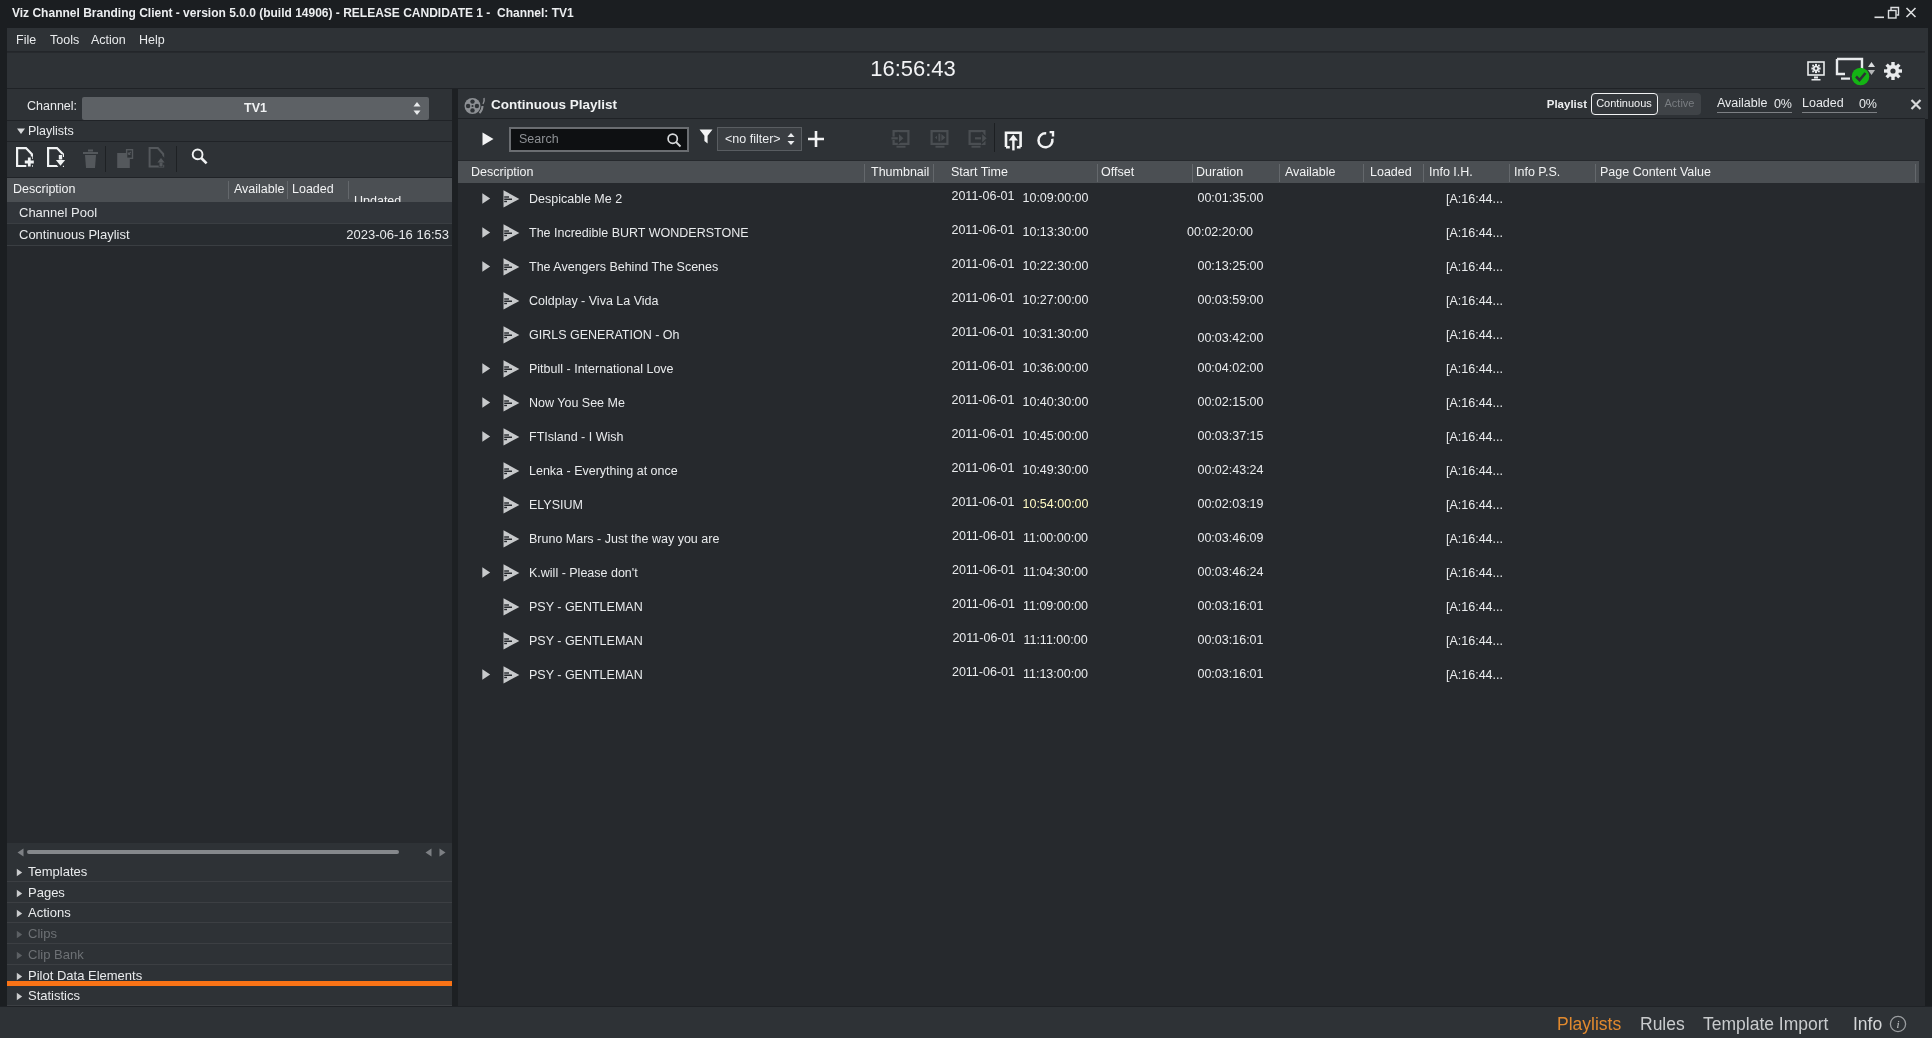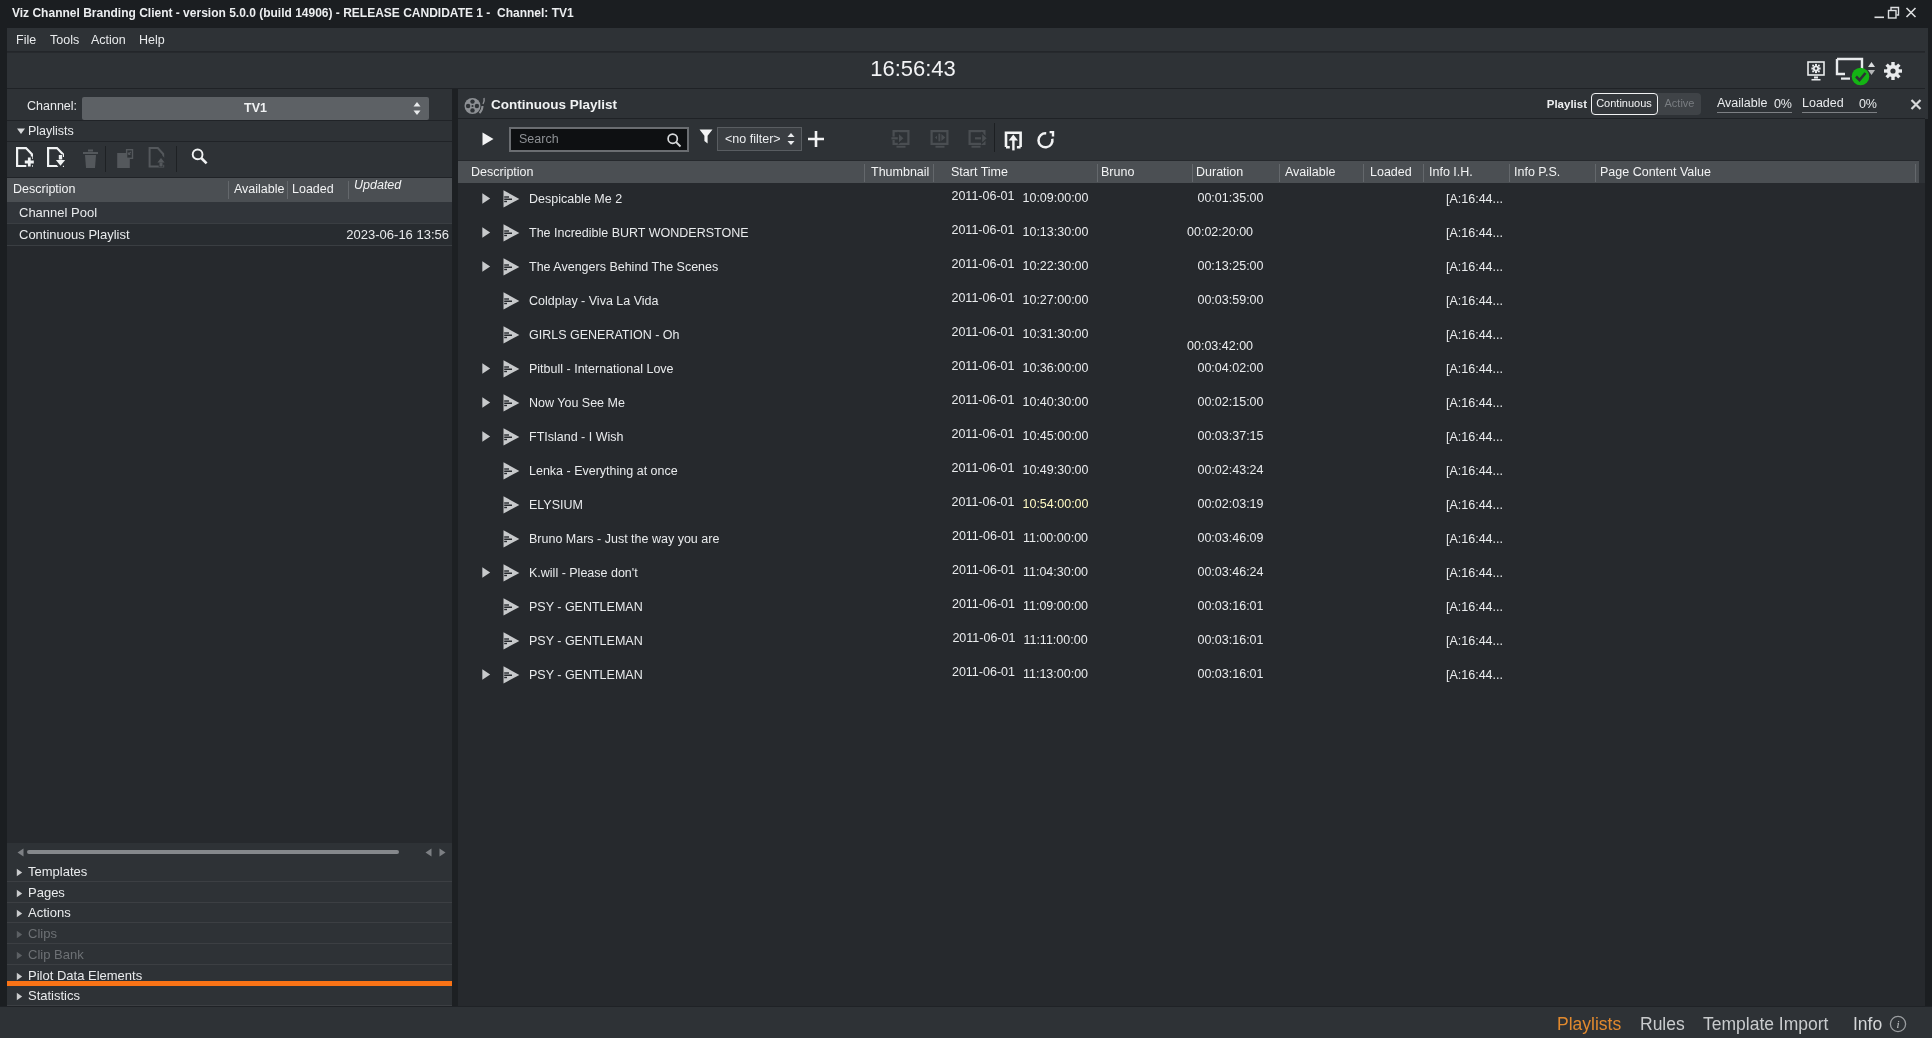--- a/index.html
+++ b/index.html
@@ -149,33 +149,33 @@
       <circle cx="7.6" cy="7.4" r="4.9" fill="none" stroke="#f0f2f3" stroke-width="1.9"></circle>
       <path d="M11.2 11 L16.6 16.4" stroke="#f0f2f3" stroke-width="2.6"></path>
     </svg>
   </div>
   <div class="abs" style="left:0;top:88px;width:445px;height:1px;background:#202327;"></div>
 
   <div class="abs" style="left:0;top:89px;width:445px;height:24px;background:#4b4f53;">
     <div class="abs hdrcell" style="left:6px;top:4px;">Description</div>
     <div class="abs hdrcell" style="left:227px;top:4px;">Available</div>
     <div class="abs hdrcell" style="left:285px;top:4px;">Loaded</div>
-    <div class="abs hdrcell" style="left:347px;top:0;font-style:italic;">Updated</div>
+    <div class="abs hdrcell" style="left:347px;top:16px;">Updated</div>
     <div class="abs" style="left:221px;top:3px;width:1px;height:18px;background:#64686c;"></div>
     <div class="abs" style="left:280px;top:3px;width:1px;height:18px;background:#64686c;"></div>
     <div class="abs" style="left:341px;top:3px;width:1px;height:18px;background:#64686c;"></div>
   </div>
 
   <div class="abs" style="left:0;top:113px;width:445px;height:21px;background:#31353a;">
     <div class="abs" style="left:12px;top:3px;font-size:13px;color:#e9ebed;white-space:nowrap;">Channel Pool</div>
   </div>
   <div class="abs" style="left:0;top:134px;width:445px;height:1px;background:#3a3e42;"></div>
   <div class="abs" style="left:0;top:135px;width:445px;height:21px;background:#282c30;">
     <div class="abs" style="left:12px;top:3px;font-size:13px;color:#e9ebed;white-space:nowrap;">Continuous Playlist</div>
-    <div class="abs" style="right:3px;top:3px;font-size:13px;color:#e9ebed;white-space:nowrap;">2023-06-16 13:56</div>
+    <div class="abs" style="right:3px;top:3px;font-size:13px;color:#e9ebed;white-space:nowrap;">2023-06-16 16:53</div>
   </div>
   <div class="abs" style="left:0;top:156px;width:445px;height:1px;background:#3a3e42;"></div>
 
   <div class="abs" style="left:0;top:157px;width:445px;height:597px;background:#26292d;"></div>
 
   <div class="abs" style="left:0;top:754px;width:445px;height:18px;background:#2e3236;">
     <svg class="abs" style="left:10px;top:5px;" width="8" height="9" viewBox="0 0 8 9">
         <path d="M6.5 0.5 V8.5 L0.5 4.5 Z" fill="#7d8084"></path>
       </svg>
     <div class="abs" style="left:20px;top:7px;width:372px;height:4px;background:#85888c;border-radius:2px;"></div>
@@ -339,21 +339,21 @@
     <svg class="abs" style="left:578px;top:11px;" width="19" height="19" viewBox="0 0 19 19">
       <path d="M10.2 2.4 A 7 7 0 1 0 16.3 7.8" fill="none" stroke="#f2f3f4" stroke-width="2.5"></path>
       <path d="M13.6 1.1 H17 V5.6" fill="none" stroke="#f2f3f4" stroke-width="2.4"></path>
     </svg>
   </div>
 
   <div class="abs" id="rp-thead" style="left:0;top:71px;width:1461px;height:23px;background:#4b4f53;border-top:1px solid #26292d;">
     <div class="abs hdrcell" style="left:13px;top:4px;">Description</div>
     <div class="abs hdrcell" style="left:413px;top:4px;">Thumbnail</div>
     <div class="abs hdrcell" style="left:493px;top:4px;">Start Time</div>
-    <div class="abs hdrcell" style="left:643px;top:4px;">Bruno</div>
+    <div class="abs hdrcell" style="left:643px;top:4px;">Offset</div>
     <div class="abs hdrcell" style="left:738px;top:4px;">Duration</div>
     <div class="abs hdrcell" style="left:827px;top:4px;">Available</div>
     <div class="abs hdrcell" style="left:912px;top:4px;">Loaded</div>
     <div class="abs hdrcell" style="left:971px;top:4px;">Info I.H.</div>
     <div class="abs hdrcell" style="left:1056px;top:4px;">Info P.S.</div>
     <div class="abs hdrcell" style="left:1142px;top:4px;">Page Content Value</div>
     <div class="abs" style="left:406px;top:3px;width:1px;height:18px;background:#64686c;"></div>
     <div class="abs" style="left:475px;top:3px;width:1px;height:18px;background:#64686c;"></div>
     <div class="abs" style="left:639px;top:3px;width:1px;height:18px;background:#64686c;"></div>
     <div class="abs" style="left:734px;top:3px;width:1px;height:18px;background:#64686c;"></div>
@@ -425,21 +425,21 @@
     </div>
     <div class="abs" style="left:0;top:136px;width:1467px;height:34px;">
       <svg class="abs" style="left:45px;top:6.5px;" width="17" height="18" viewBox="0 0 17 18">
           <path d="M0.5 0.3 L16.3 8.9 L0.5 17.5 Z" fill="#c7c9cb"></path>
           <rect x="1.2" y="6.3" width="4.8" height="1.4" fill="#26292d"></rect>
           <rect x="1.2" y="8.5" width="7.8" height="1.5" fill="#26292d"></rect>
           <rect x="1.2" y="10.8" width="2.8" height="1.4" fill="#26292d"></rect>
         </svg>
       <div class="abs t" style="left:71px;top:9px;">GIRLS GENERATION - Oh</div>
       <div class="abs" style="left:480px;top:8px;width:164px;text-align:center;white-space:nowrap;font-size:12.5px;"><span style="position:relative;top:-2.5px;color:#e9ebed;">2011-06-01</span><span style="display:inline-block;width:8px;"></span><span style="font-size:12.5px;color:#e9ebed;">10:31:30:00</span></div>
-      <div class="abs" style="left:729px;top:20px;width:87px;text-align:left;font-size:12.5px;color:#e9ebed;">00:03:42:00</div>
+      <div class="abs" style="left:729px;top:12px;width:87px;text-align:center;font-size:12.5px;color:#e9ebed;">00:03:42:00</div>
       <div class="abs t" style="left:988px;top:8.5px;">[A:16:44...</div>
     </div>
     <div class="abs" style="left:0;top:170px;width:1467px;height:34px;">
       <svg class="abs" style="left:24px;top:10px;" width="9" height="11" viewBox="0 0 9 11">
           <path d="M0.3 0.3 L8.2 5.5 L0.3 10.7 Z" fill="#c7c9cb"></path>
         </svg>
       <svg class="abs" style="left:45px;top:6.5px;" width="17" height="18" viewBox="0 0 17 18">
           <path d="M0.5 0.3 L16.3 8.9 L0.5 17.5 Z" fill="#c7c9cb"></path>
           <rect x="1.2" y="6.3" width="4.8" height="1.4" fill="#26292d"></rect>
           <rect x="1.2" y="8.5" width="7.8" height="1.5" fill="#26292d"></rect>

